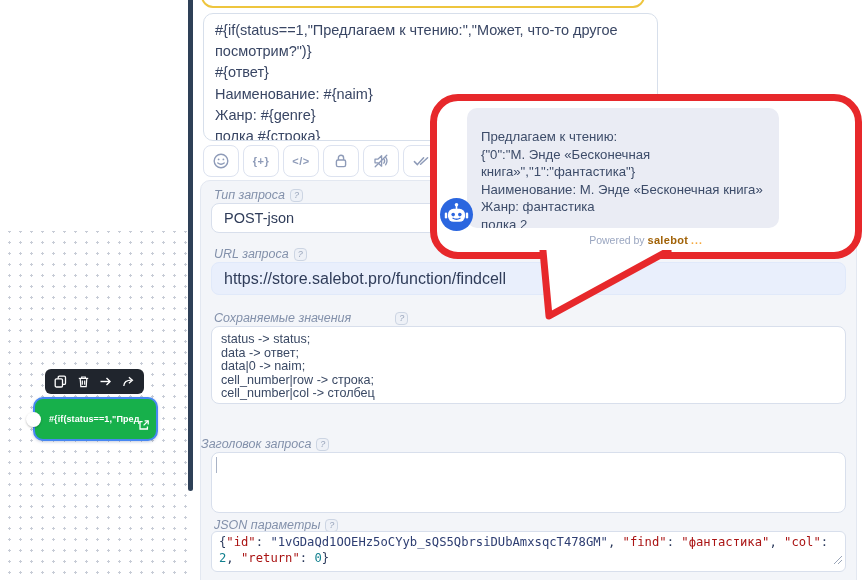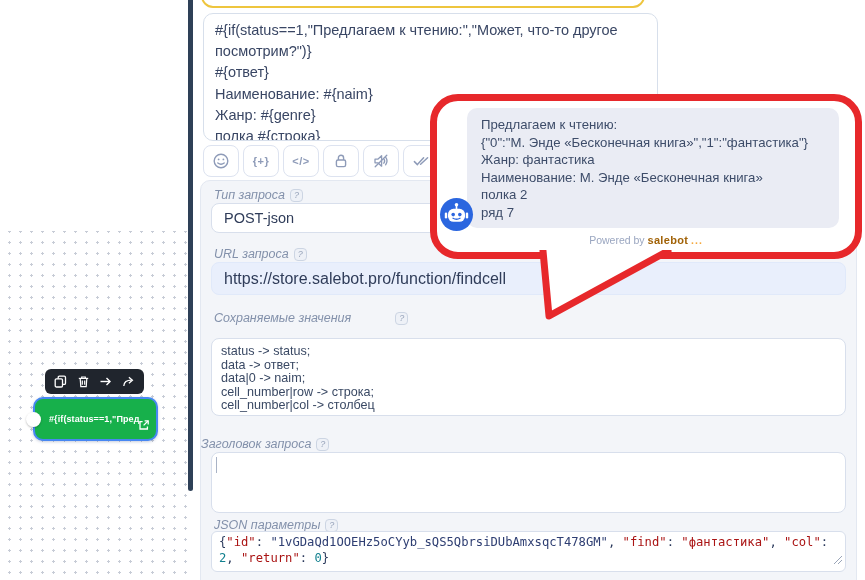--- a/index.html
+++ b/index.html
@@ -52,36 +52,36 @@
     align-items:center; gap:5px;font-style:italic; }
   .help { display:inline-flex; width:13px; height:13px; border:1px solid #ccd5e3;
     border-radius:4px; background:#eef1f7; color:#9aa6bc; font-size:9px;
     align-items:center; justify-content:center; cursor:pointer; }
   .inp { position:absolute; left:10px; width:635px; background:#fff;
     border:1px solid #d8dfec; border-radius:8px; font-size:14.5px; color:#2f3c59; }
   .select { top:22px; height:30px; line-height:28px; padding:0 12px; }
   .url { top:81px; height:33px; line-height:31px; padding:0 12px;
     background:#e9effc; border-color:#e0e9fa; font-size:16px; }
   .ta-saved { top:145px; height:78px; padding:6px 9px; font-size:12.6px;
-    line-height:13.5px; color:#3a4964;margin-top:12px; }
+    line-height:13.5px; color:#3a4964; }
   .ta-header { top:271px; height:61px; }
   .cursor { position:absolute; left:4px; top:4px; width:1px; height:16px; background:#a9b3c6; }
   .codebox { top:350px; height:41px; border-radius:6px; padding:3px 7px;
     font-family:"DejaVu Sans Mono",monospace; font-size:12.2px; line-height:15.5px;
     white-space:nowrap; overflow:hidden; }
   .t-dark { color:#2b3a5c; } .t-red { color:#aa1414; } .t-navy { color:#2e3e72; }
   .t-teal { color:#11808f; }
   .grip { position:absolute; right:2px; bottom:2px; }
 
   
   .preview { position:absolute; left:430px; top:94px; width:432px; height:165px;
     background:#fff; border:7px solid #e7282b; border-radius:28px; z-index:10; }
   .tail { position:absolute; left:535px; top:250px; z-index:11; }
-  .msg-bubble { position:absolute; left:30px; top:7px; width:372px; height:120px;
-    background:#eaecf4; border-radius:10px; padding:8px 14px; font-size:13.2px;
+  .msg-bubble { position:absolute; left:30px; top:7px; width:312px; height:120px;
+    background:#eaecf4; border-radius:10px; padding:20px 14px; font-size:13.2px;
     line-height:17.6px; color:#3d4c69; overflow:hidden; }
   .avatar { position:absolute; left:3px; top:97px; width:33px; height:33px;
     background:#2b66df; border-radius:50%; display:flex; align-items:center;
     justify-content:center; }
   .powered { position:absolute; left:0; right:0; top:133px; text-align:center;
     font-size:10.5px; color:#9aa6c0; }
   .powered b { font-size:11px; color:#a16207; letter-spacing:.3px; }
   .powered .dots { color:#f5a83c; font-weight:bold; letter-spacing:1px; }
 </style>
 </head>
@@ -230,22 +230,22 @@
             </svg></span>
       </div>
 
     </div>
   </div>
 
   <div class="preview">
     <div class="msg-bubble">
       <div>Предлагаем к чтению:</div>
       <div>{"0":"М. Энде «Бесконечная книга»","1":"фантастика"}</div>
+      <div>Наименование: М. Энде «Бесконечная книга»</div>
       <div>Жанр: фантастика</div>
-      <div>Наименование: М. Энде «Бесконечная книга»</div>
       <div>полка 2</div>
       <div>ряд 7</div>
     </div>
     <div class="avatar">
       <svg width="33" height="33" viewBox="0 0 33 33">
         <circle cx="16.5" cy="6.8" r="1.8" fill="#fff"></circle>
         <rect x="15.7" y="8" width="1.6" height="3" fill="#fff"></rect>
         <rect x="4.8" y="14.5" width="2.4" height="6" rx="1.2" fill="#fff"></rect>
         <rect x="25.8" y="14.5" width="2.4" height="6" rx="1.2" fill="#fff"></rect>
         <rect x="8" y="10.8" width="17" height="13" rx="5.5" fill="#fff"></rect>

